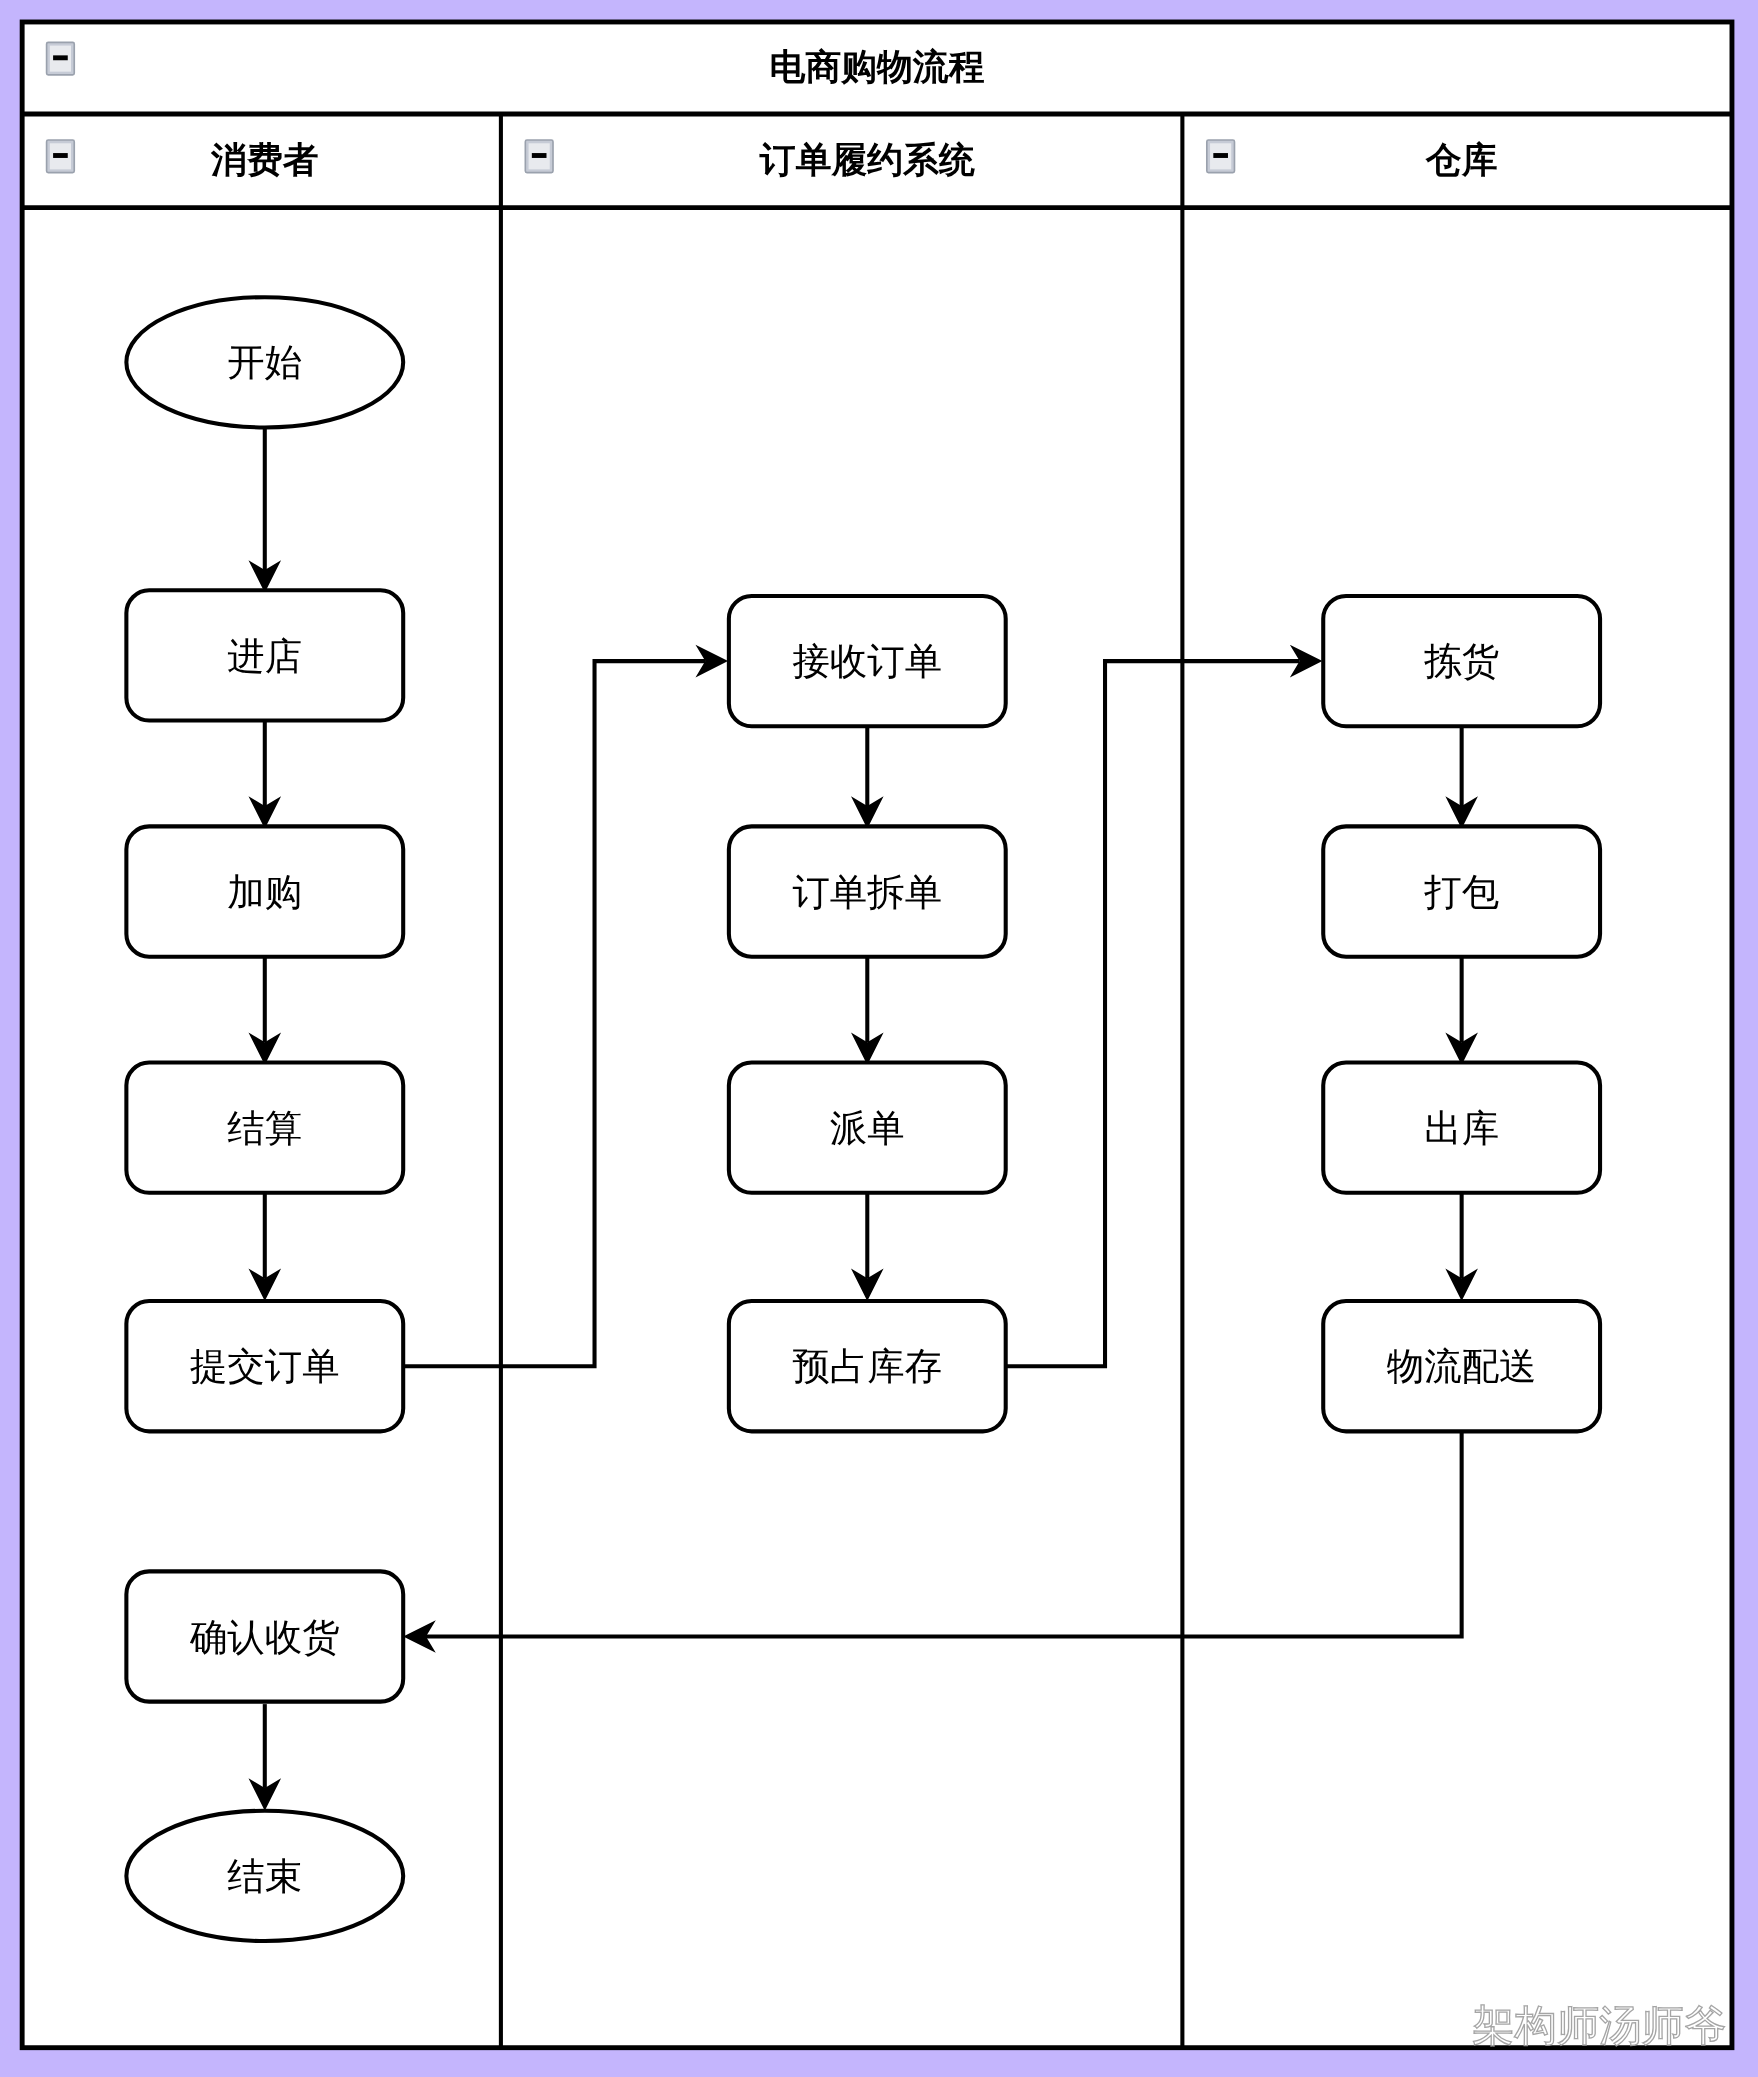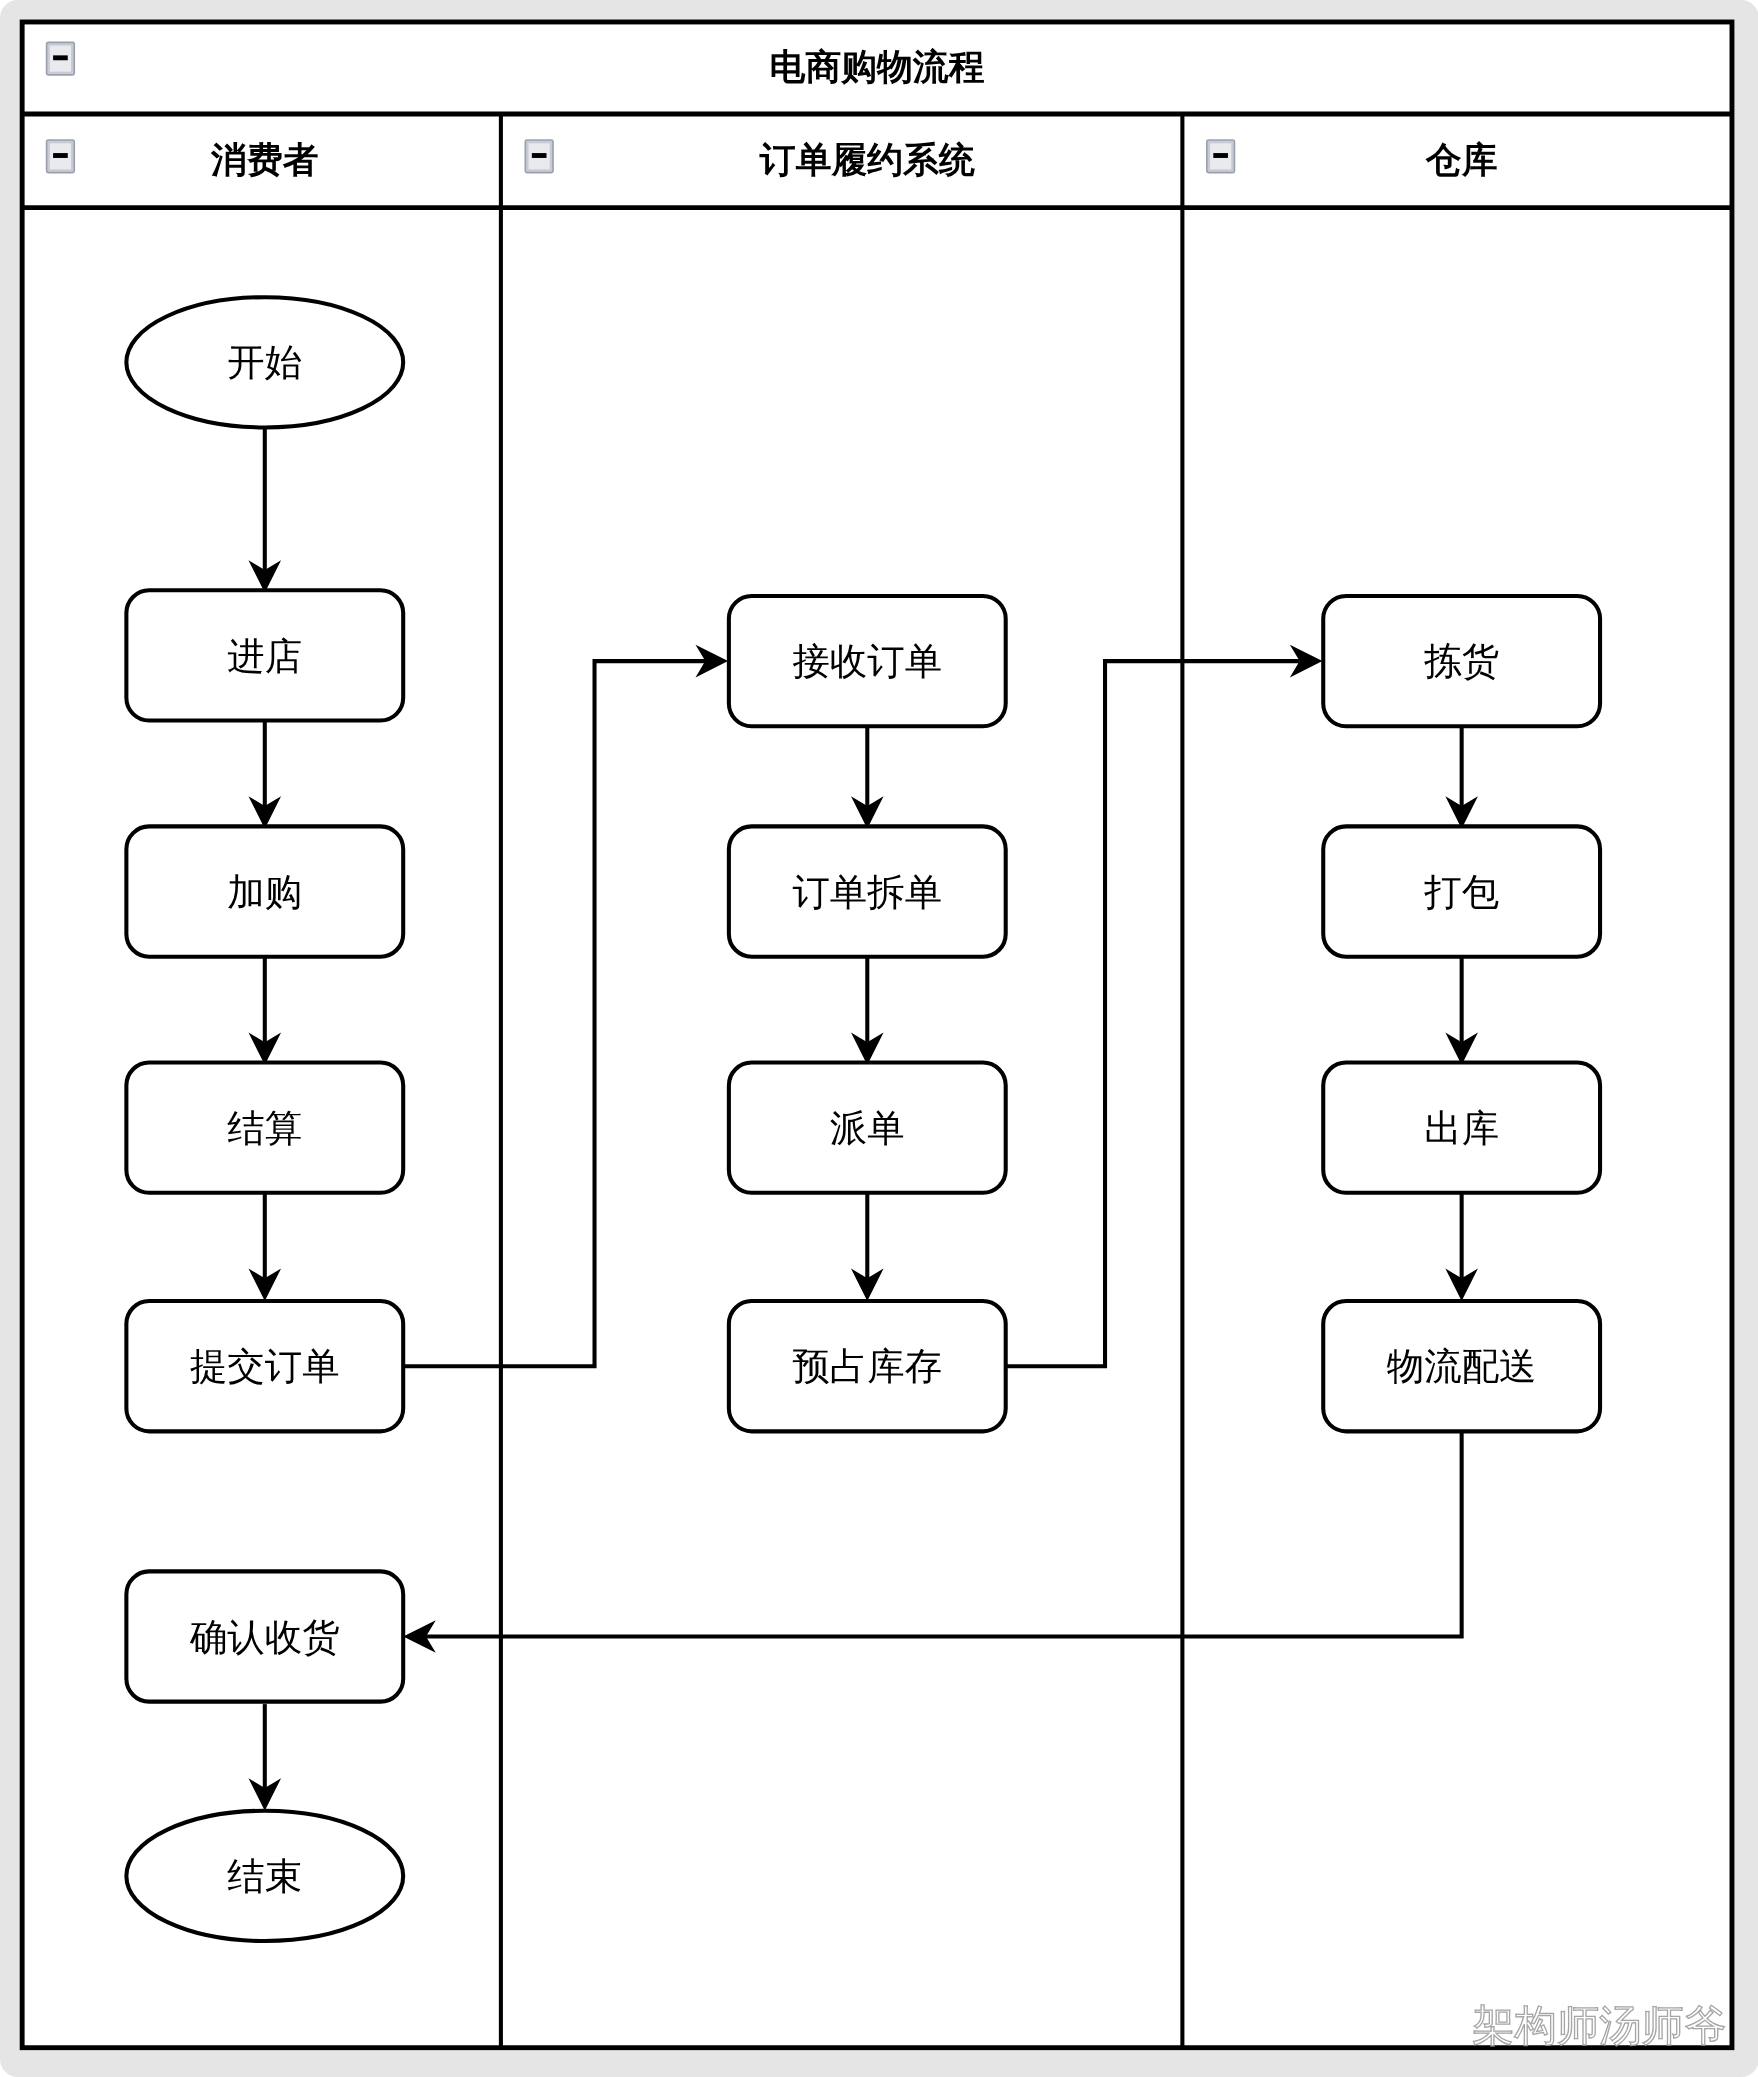--- a/index.html
+++ b/index.html
@@ -10,22 +10,21 @@
   body {
     width: 1759px;
     height: 2077px;
     font-family: "Liberation Sans", "DejaVu Sans", sans-serif;
     overflow: hidden;
   }
   #stage {
     position: relative;
     width: 1759px;
     height: 2077px;
-    background: #e5e5e5;
-    border-radius: 18px;
+    background: #c4b5fd;
   }
   svg#diagram {
     position: absolute;
     left: 0;
     top: 0;
     width: 1759px;
     height: 2077px;
     display: block;
   }
   .pool-frame {

